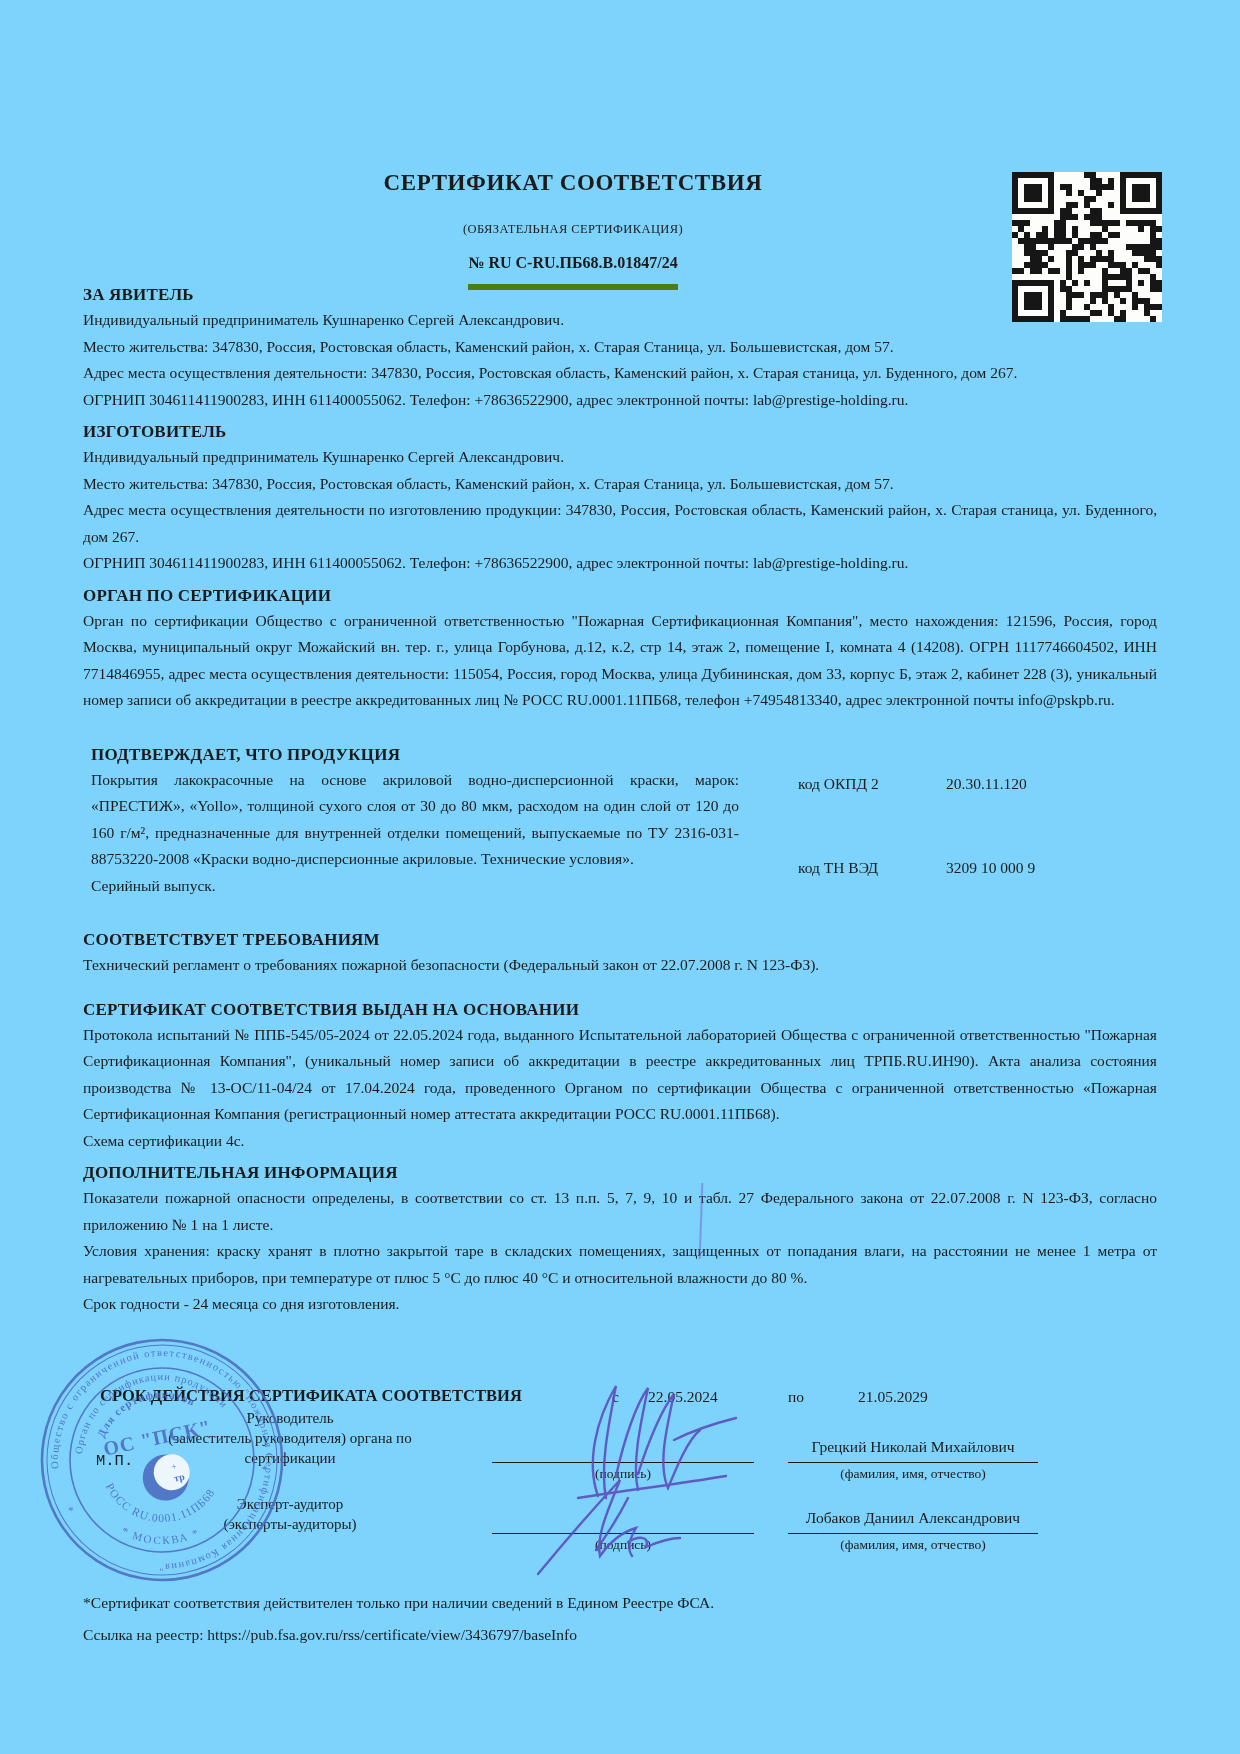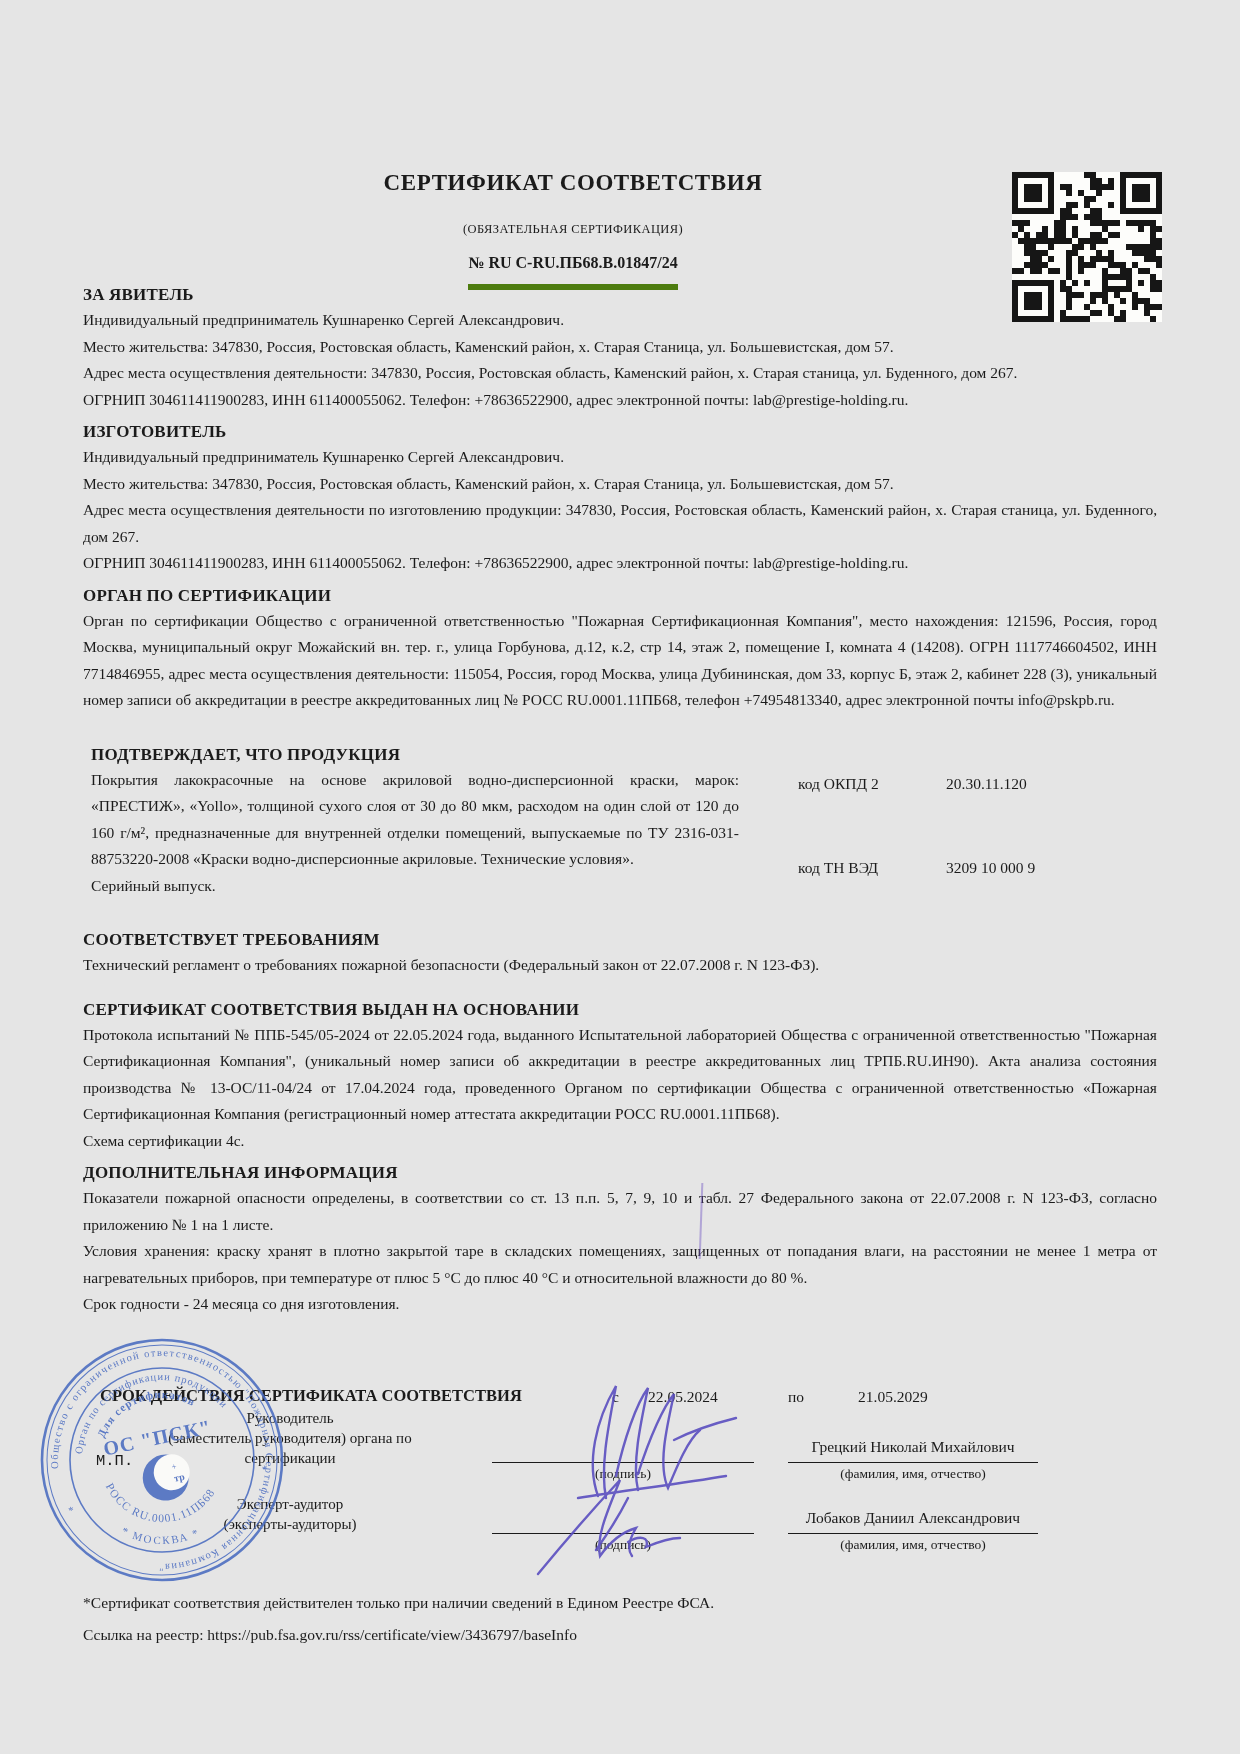--- a/index.html
+++ b/index.html
@@ -1,19 +1,19 @@
 <!DOCTYPE html>
 <html><head>
 <meta charset="utf-8">
 <style>
   html,body{margin:0;padding:0;background:#ffffff;}
   .page{
     position:relative;
     width:1240px;height:1754px;
-    background:#e5e5e5;
+    background:#7dd3fc;
     font-family:"Liberation Serif", serif;
     color:#1b1b1b;
     overflow:hidden;
   }
   .content{position:relative;padding:170px 83px 0 83px;}
   .title-wrap{width:980px;}
   .doc-title{
     text-align:center;font-size:23px;font-weight:bold;
     letter-spacing:0.6px;margin:0;
   }

